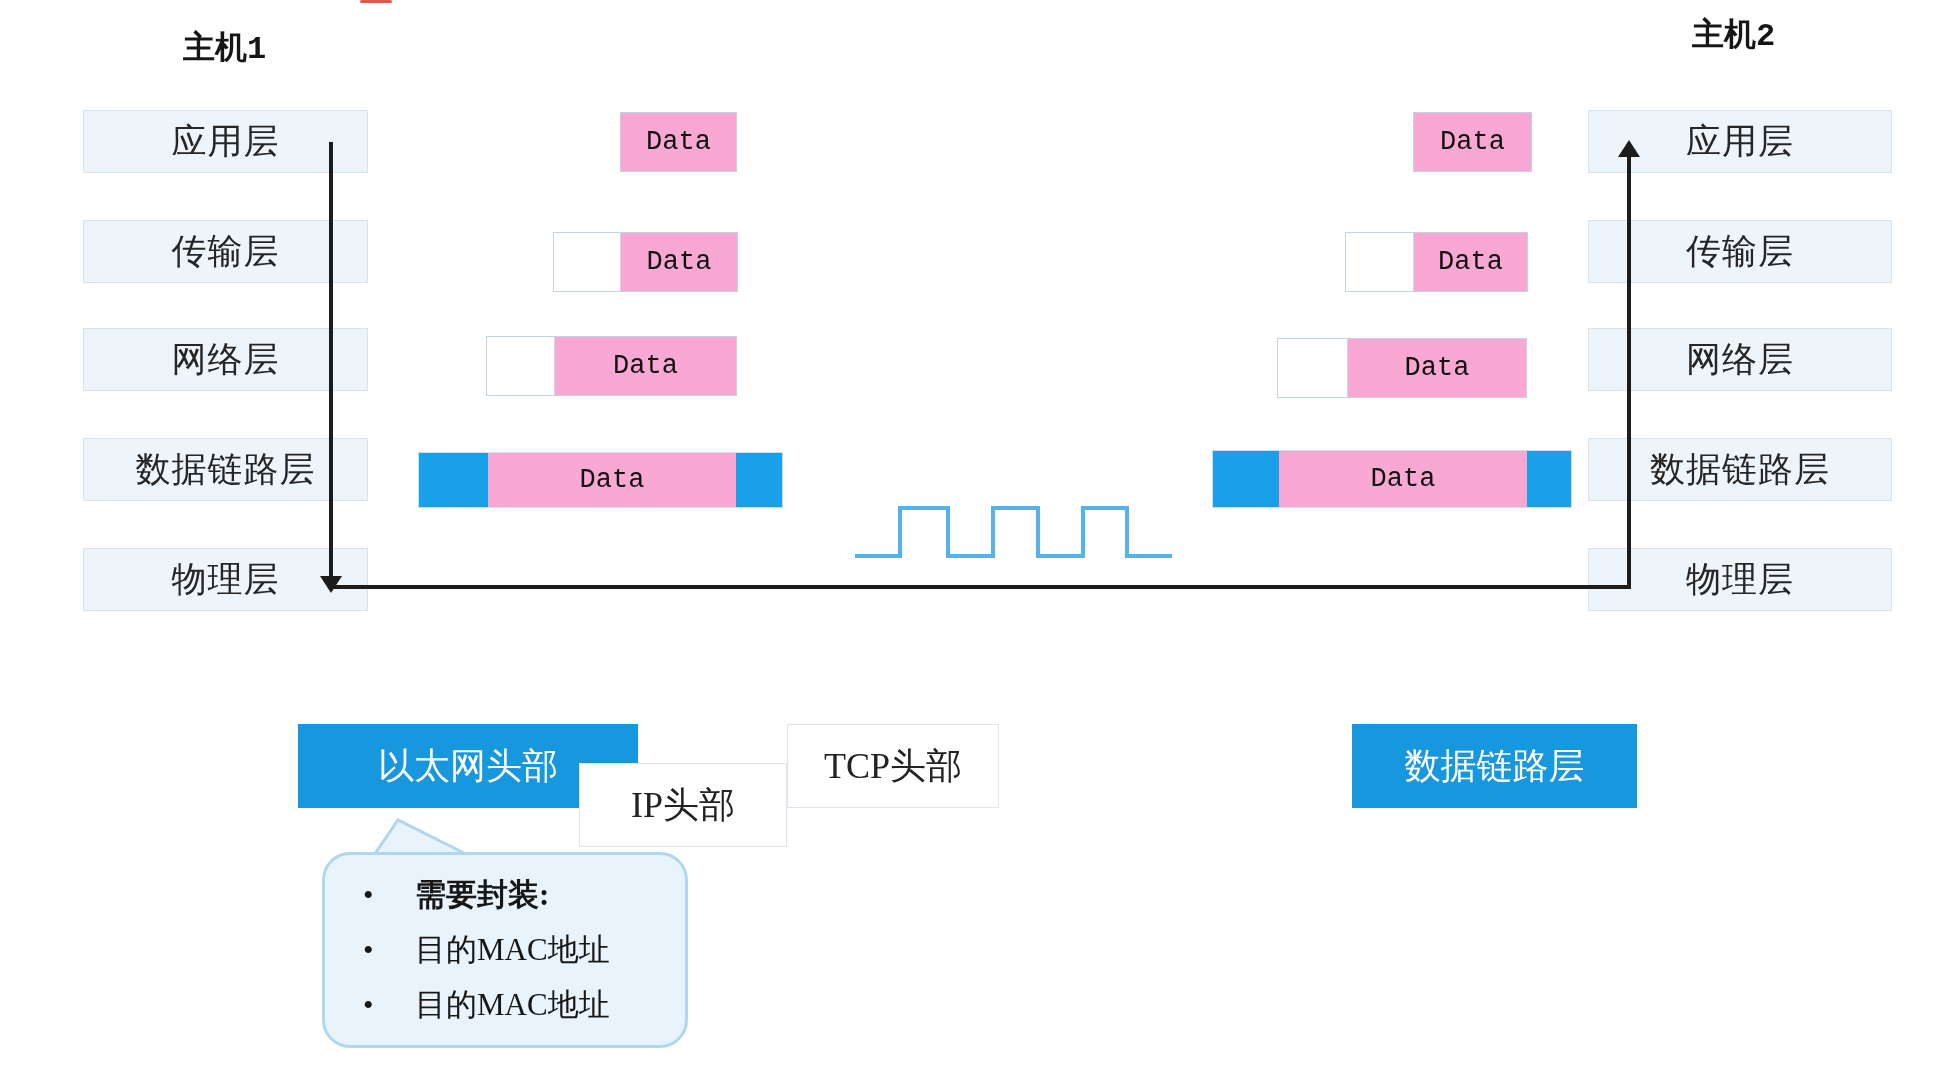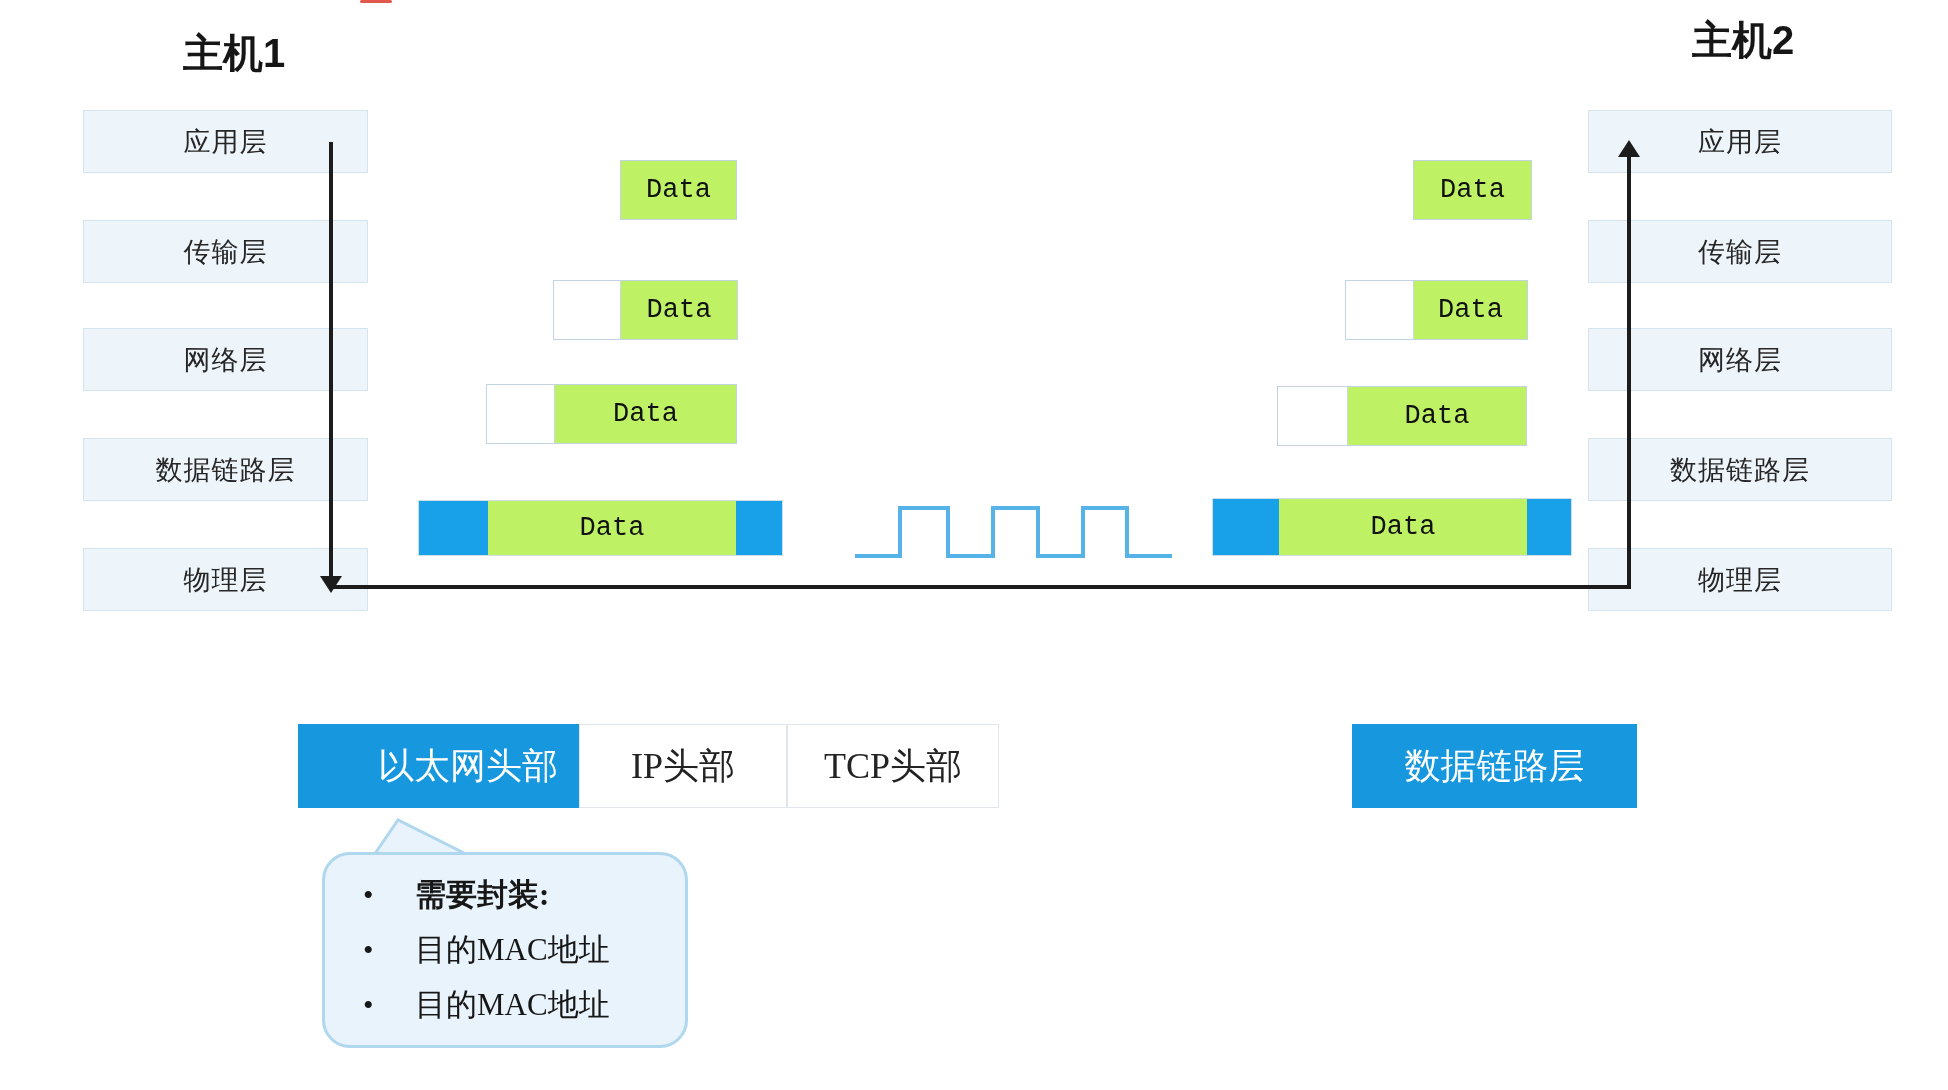--- a/index.html
+++ b/index.html
@@ -2,35 +2,35 @@
 <html style="--accent-blue: #18A1E8; --frame-blue: #1697DE; --layer-fill: #EDF4FA; --layer-border: #D5E4EE; --arrow: #1C1C1C; --callout-fill: #E9F3FB; --callout-border: #AFD7ED;"><head>
 <meta charset="utf-8">
 <style>
   html,body{margin:0;padding:0;background:#ffffff;}
   .canvas{
     position:relative;width:1948px;height:1090px;background:#ffffff;overflow:hidden;
     font-family:"Liberation Sans",sans-serif;color:#1f1f1f;
   }
   
   .host-title{
-    position:absolute;font-size:40px;font-weight:bold;color:#161616;
-    white-space:nowrap;font-family:Liberation Sans, sans-serif;
+    position:absolute;font-size:32px;font-weight:bold;color:#161616;
+    white-space:nowrap;font-family:Liberation Mono, monospace;
   }
   
   .layer-box{
     position:absolute;height:63px;background:var(--layer-fill,#EDF4FA);
     border:1px solid var(--layer-border,#D5E4EE);box-sizing:border-box;
     display:flex;align-items:center;justify-content:center;
-    font-size:27px;color:#262626;font-family:"Liberation Serif",serif;
+    font-size:35px;color:#262626;font-family:"Liberation Serif",serif;
     letter-spacing:1px;
   }
   
   .pdu{
     position:absolute;height:60px;display:flex;box-sizing:border-box;
-    background:#bef264;border:1px solid #C2D4E2;margin-top:48px;
+    background:#f9a8d4;border:1px solid #C2D4E2;
   }
   .pdu .hdr-cell{
     height:100%;border-right:1px solid #C9DAE7;box-sizing:border-box;background:#ffffff;flex:0 0 auto;
   }
   .pdu .data-cell{
     height:100%;flex:1 1 auto;display:flex;align-items:center;justify-content:center;
     font-family:"Liberation Mono","DejaVu Sans Mono",monospace;font-size:27px;color:#111;
   }
   .pdu .blue-cell{
     height:100%;flex:0 0 auto;background:var(--accent-blue,#18A1E8);
@@ -125,21 +125,21 @@
   <div class="arrowhead down" style="left:320px;top:576px;"></div>
   <div class="aline" style="left:329px;top:585px;width:1302px;height:4px;"></div>
   <div class="aline" style="left:1627px;top:156px;width:4px;height:433px;"></div>
   <div class="arrowhead up" style="left:1618px;top:140px;"></div>
 
   <svg style="left:845px;top:500px;" width="340" height="70" viewBox="0 0 340 70">
     <polyline points="10,56 55,56 55,8 103,8 103,56 148,56 148,8 193,8 193,56 238,56 238,8 282,8 282,56 327,56" fill="none" stroke="#56B3E8" stroke-width="4" stroke-linejoin="miter"></polyline>
   </svg>
 
   <div class="frame-seg seg-blue" style="left:298px;width:340px;">以太网头部</div>
-  <div class="frame-seg" style="left:579px;width:208px;">IP头部</div>
+  <div class="frame-seg" style="left:579px;width:208px;margin-top:39px;">IP头部</div>
   <div class="frame-seg" style="left:787px;width:212px;">TCP头部</div>
   <div class="frame-seg seg-blue" style="left:1352px;width:285px;">数据链路层</div>
 
   <svg style="left:358px;top:812px;" width="130" height="48" viewBox="0 0 130 48">
     <path d="M14,46 L40,8 L116,46" fill="#E9F3FB" stroke="#AFD7ED" stroke-width="3"></path>
   </svg>
 
   <div class="callout">
     <div class="bullet-row bold">
       <span class="dot">•</span>

